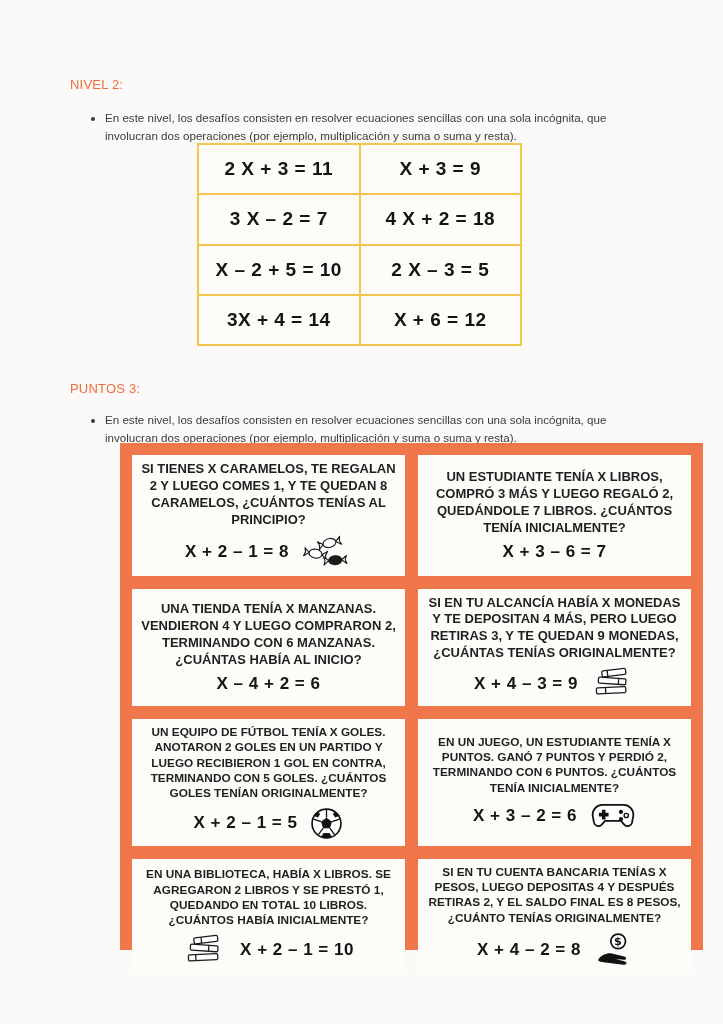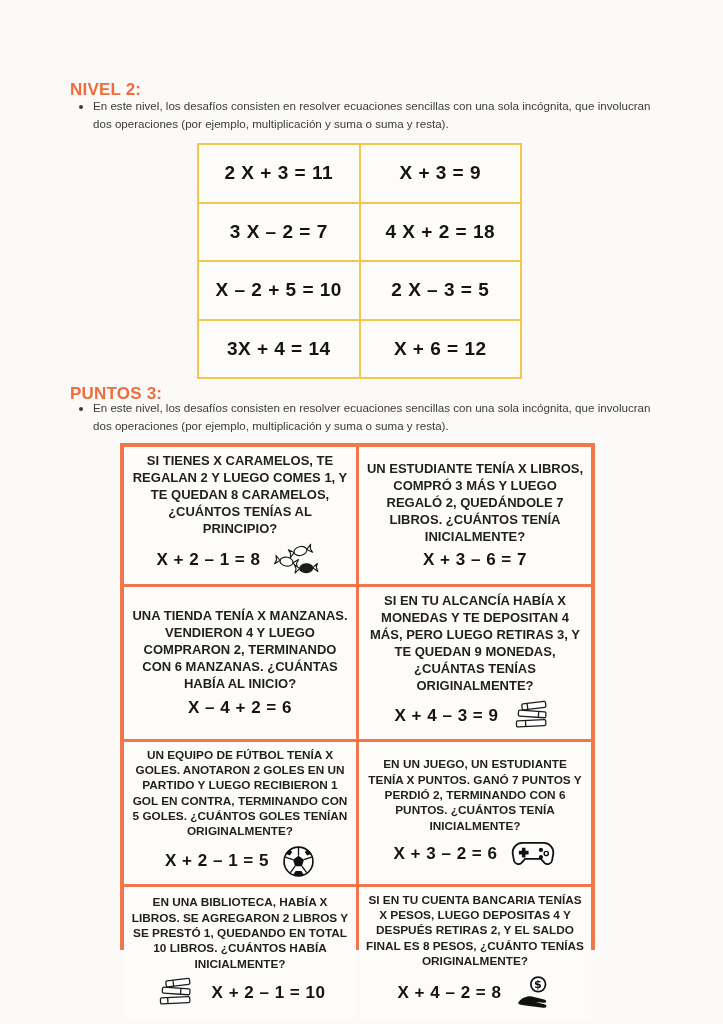--- a/index.html
+++ b/index.html
@@ -15,49 +15,49 @@
   html,body{margin:0;padding:0;}
   body{
     width:723px;height:1024px;position:relative;
     background:var(--page-bg);
     font-family:"Liberation Sans",sans-serif;
     overflow:hidden;
   }
   .level-heading{
     position:absolute;
     color:var(--heading-orange);
-    font-size:17px;font-weight:700;letter-spacing:.2px;
+    font-size:13px;font-weight:400;letter-spacing:.2px;
   }
   #nivel2-heading{left:70px;top:66px;}
   #nivel3-heading{left:70px;top:370px;}
   .bullet-block{
     position:absolute;width:575px;
     color:var(--text-dark);font-size:11.6px;line-height:1.55;
   }
-  .bullet-block ul{margin:0;padding-left:15px;}
+  .bullet-block ul{margin:12px;padding-left:15px;}
   #nivel2-bullet{left:78px;top:97px;}
   #nivel3-bullet{left:78px;top:399px;}
 
   
   .eq-table{
-    position:absolute;left:197px;top:143px;width:325px;height:236px;
+    position:absolute;left:197px;top:143px;width:325px;height:203px;
     display:grid;grid-template-columns:1fr 1fr;grid-template-rows:repeat(4,1fr);
     background:var(--table-yellow);gap:2px;padding:2px;
   }
   .eq-cell{
     background:var(--cell-bg);
     display:flex;align-items:center;justify-content:center;
     font-size:19px;font-weight:800;letter-spacing:.5px;color:var(--equation-black);
   }
 
   
   .prob-table{
-    position:absolute;left:120px;top:443px;width:475px;height:507px;
+    position:absolute;left:120px;top:443px;width:583px;height:507px;
     display:grid;grid-template-columns:1fr 1fr;grid-template-rows:repeat(4,1fr);
-    background:var(--table-orange);gap:3px;padding:4px;
+    background:var(--table-orange);gap:13px;padding:12px;
   }
   .prob-cell{
     background:var(--cell-bg);
     display:flex;flex-direction:column;align-items:center;justify-content:center;
     text-align:center;padding:6px 7px;color:#1f1f1f;
   }
   .prob-text{font-size:13px;font-weight:600;line-height:1.3;}
   .prob-cell.small .prob-text{font-size:11.8px;}
   .eq-row{
     display:flex;align-items:center;justify-content:space-between;gap:13px;

